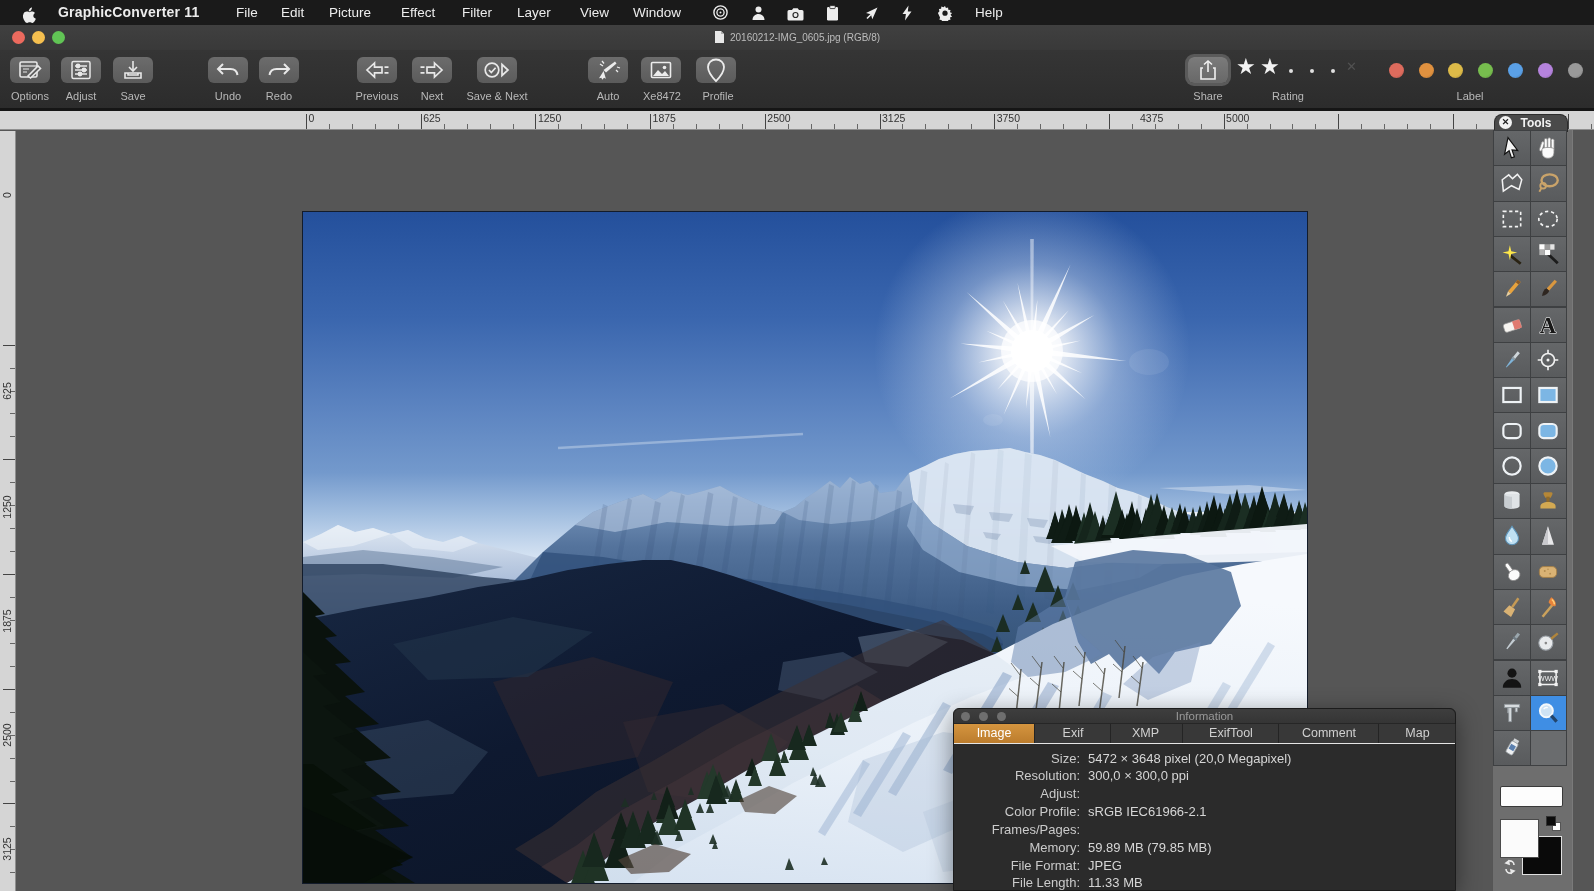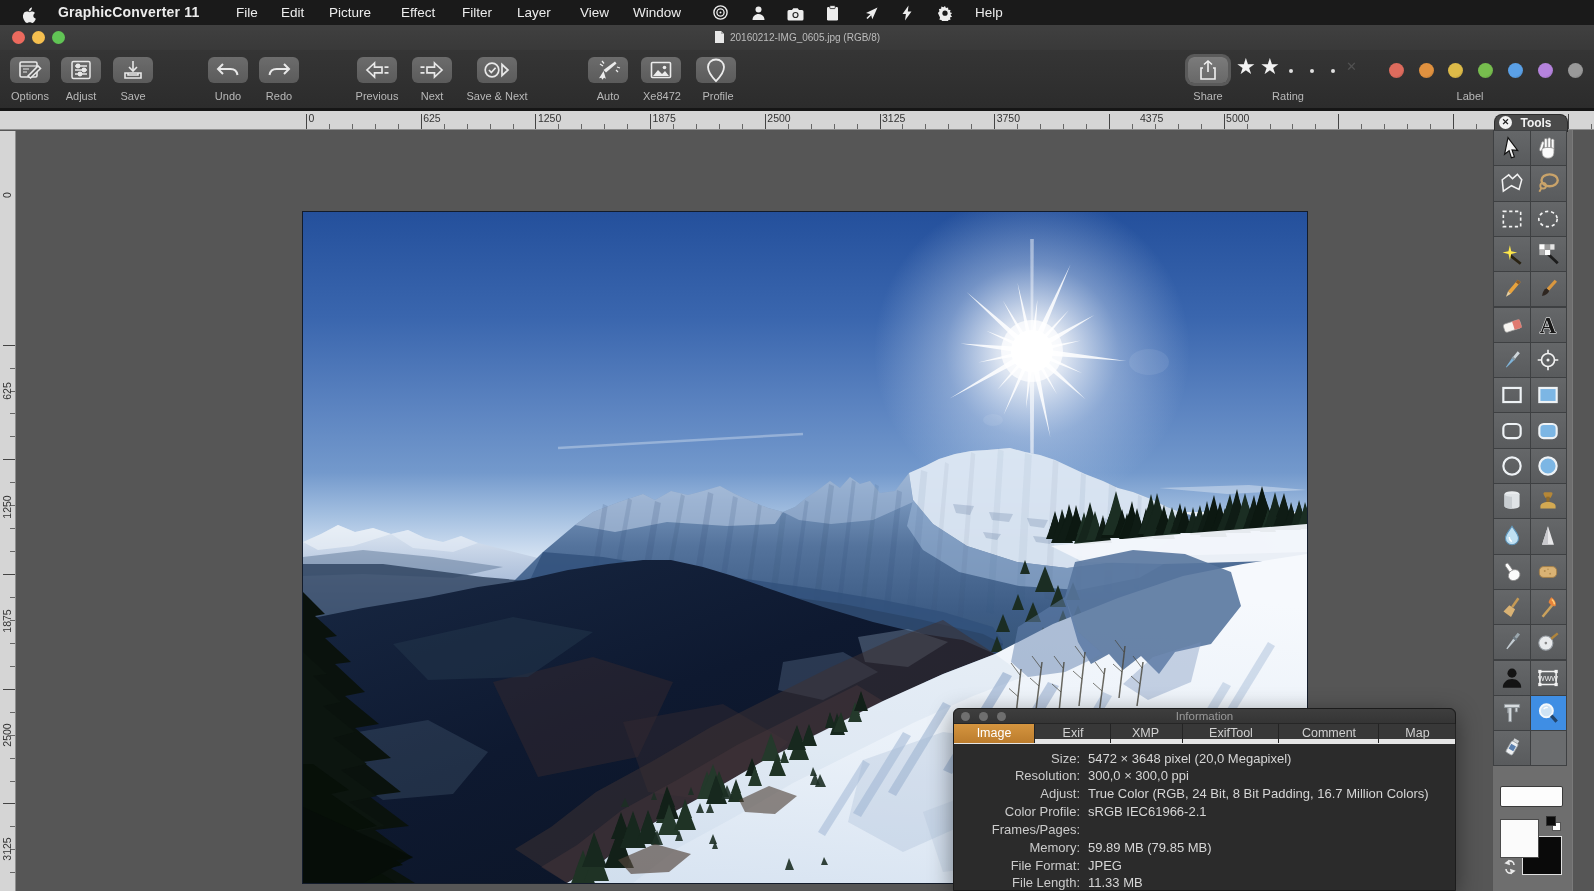--- a/index.html
+++ b/index.html
@@ -74,21 +74,21 @@
 
 #info { position:absolute; left:953px; top:708px; width:503px; height:183px;
   background:#2b2b2b; border:1px solid #1c1c1c; border-radius:6px 6px 0 0;
   box-shadow:0 6px 24px rgba(0,0,0,0.45); }
 #ititle { position:absolute; left:0; top:0; width:100%; height:15px;
   background:linear-gradient(#3e3e3e,#353535); border-radius:6px 6px 0 0;
   color:#999; font-size:11.5px; text-align:center; line-height:15px;
   border-bottom:1px solid #262626; }
 .idot { position:absolute; top:712px; width:9px; height:9px; border-radius:50%; background:#6f6f6f; }
 #itabs { position:absolute; left:0; top:15px; width:100%; height:20px; background:#383838;
-  border-bottom:5px solid #e5e5e5; }
+  border-bottom:1px solid #e5e5e5; }
 .itab { position:absolute; top:0; height:19px; color:#d0d0d0; font-size:12.5px;
   text-align:center; line-height:19px; border-right:1px solid #242424; }
 .itab.active { background:linear-gradient(#d5953f,#bb7c2d); color:#fff; }
 .irow { position:absolute; left:0; width:100%; height:17px; font-size:13px; line-height:17px; }
 .irow .il { position:absolute; right:375px; color:#cbcbcb; }
 .irow .iv { position:absolute; left:134px; color:#d6d6d6; white-space:nowrap; }
 </style></head>
 <body>
 <div id="page">
   <div id="menubar">
@@ -1056,21 +1056,20 @@
 <div class="irow" style="top:40.5px">
         <span class="il">Size:</span>
         <span class="iv">5472 × 3648 pixel (20,0 Megapixel)</span>
       </div>
 <div class="irow" style="top:57.8px">
         <span class="il">Resolution:</span>
         <span class="iv">300,0 × 300,0 ppi</span>
       </div>
 <div class="irow" style="top:76.4px">
         <span class="il">Adjust:</span>
-        <span class="iv">True Color (RGB, 24 Bit, 8 Bit Padding, 16.7 Million Colors)</span>
       </div>
 <div class="irow" style="top:94.4px">
         <span class="il">Color Profile:</span>
         <span class="iv">sRGB IEC61966-2.1</span>
       </div>
 <div class="irow" style="top:112.2px">
         <span class="il">Frames/Pages:</span>
         <span class="iv"></span>
       </div>
 <div class="irow" style="top:130.3px">

